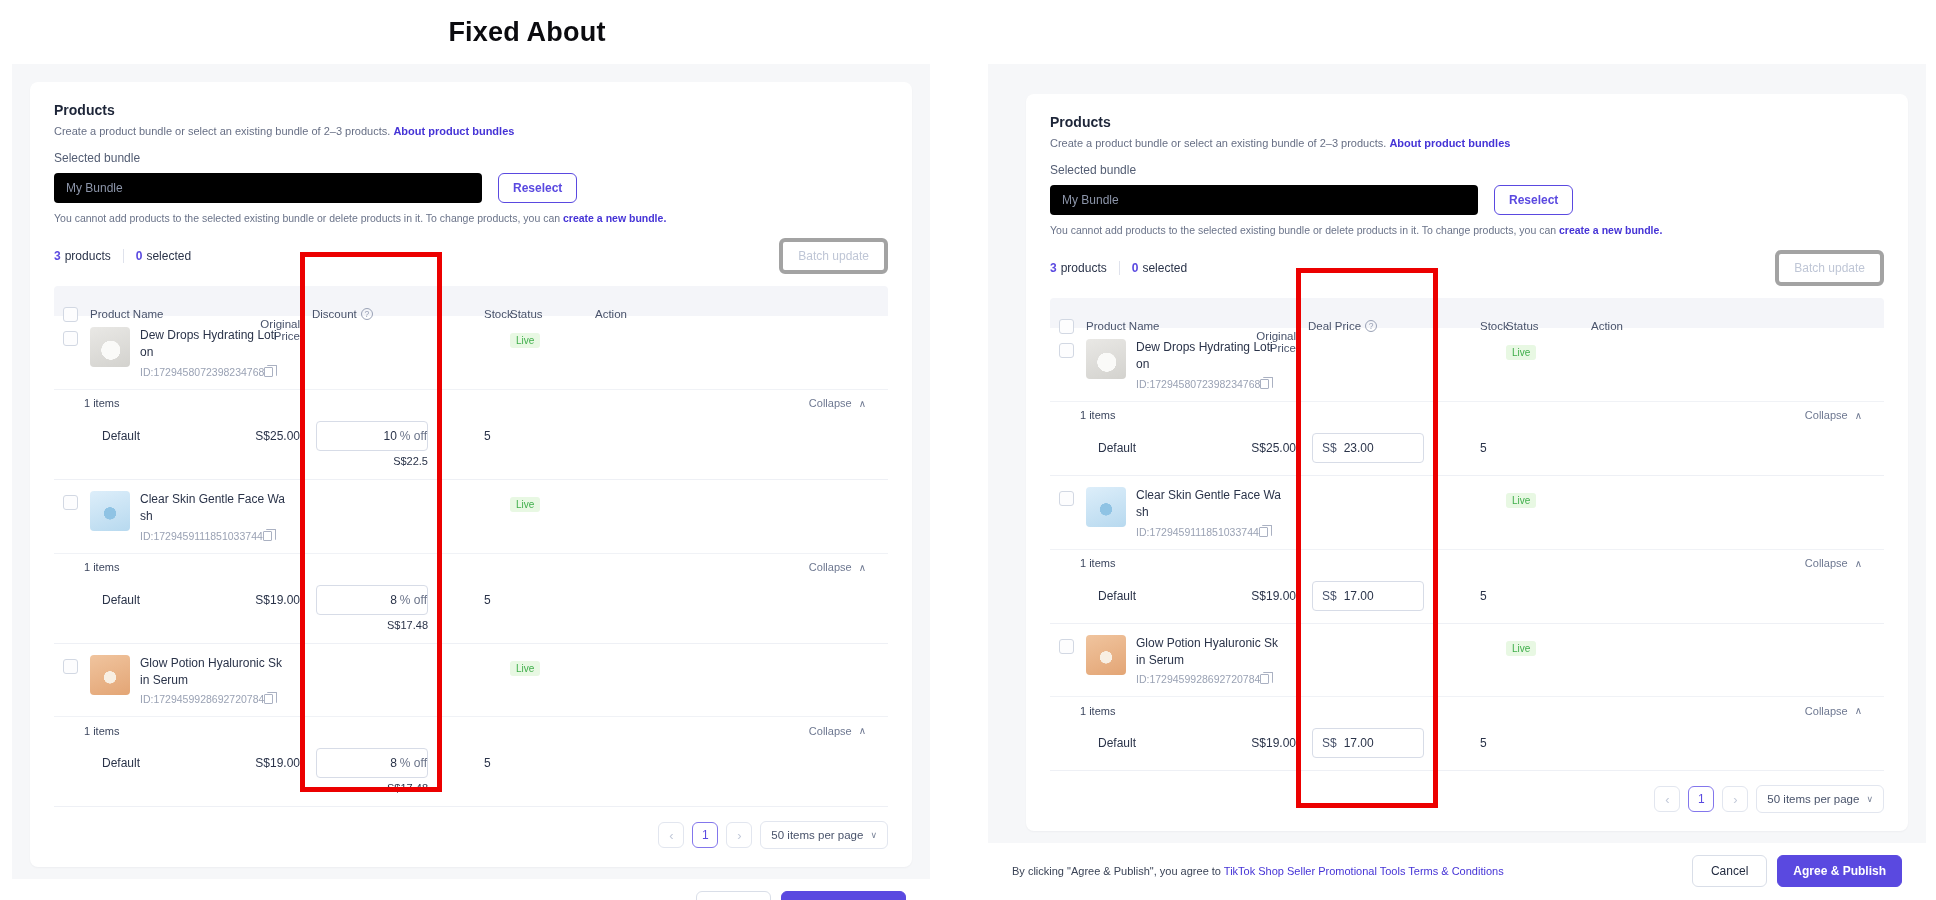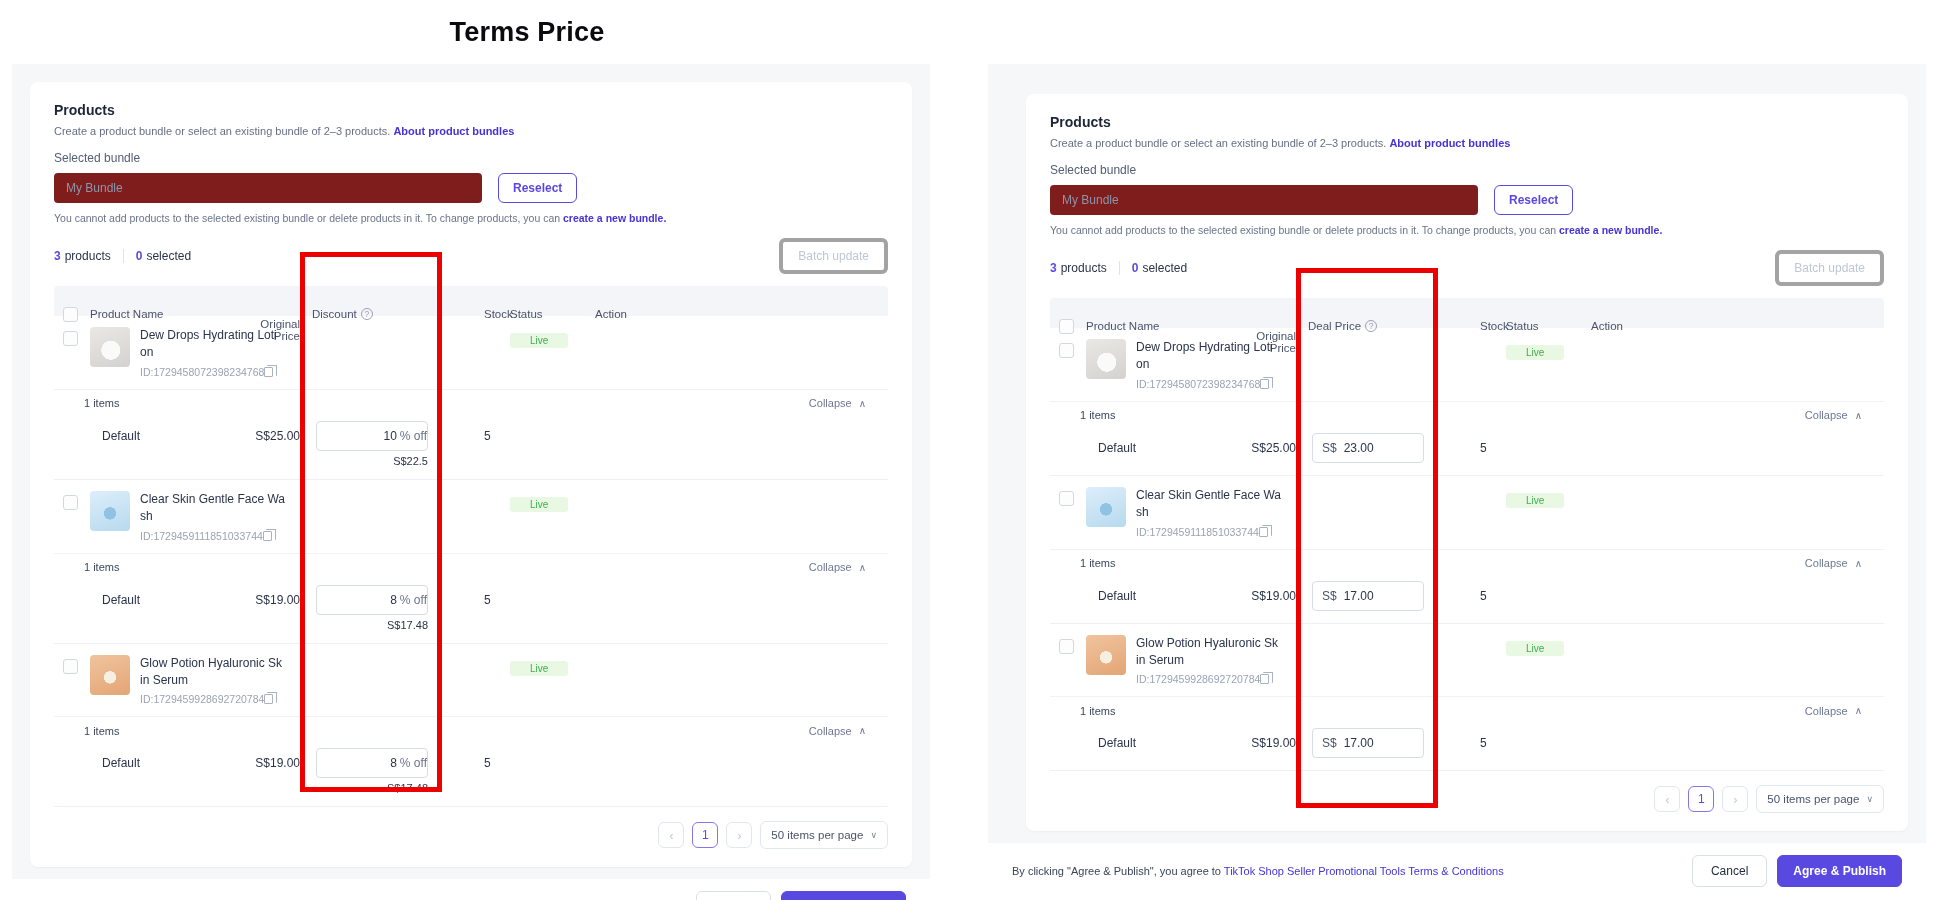--- a/index.html
+++ b/index.html
@@ -18,21 +18,21 @@
   .gray { background:#f6f7f9; padding:18px 18px 12px; }
   .panel-right .gray { padding:30px 18px 12px 38px; }
 
   .card { background:#ffffff; border-radius:8px; padding:20px 24px 18px; box-shadow:0 1px 2px rgba(20,24,40,.04); }
 
   .sec-title { font-size:14px; font-weight:bold; color:#1d2538; }
   .subtitle { font-size:11px; color:#676f85; margin-top:7px; }
   .link { color:#4533d6; font-weight:bold; text-decoration:none; cursor:pointer; }
   .sel-label { font-size:12px; color:#535d73; margin-top:14px; }
   .bundle-row { display:flex; align-items:center; margin-top:8px; }
-  .bundle-input { width:428px; height:30px; background:#7f1d1d; border-radius:4px; font-size:12px;
+  .bundle-input { width:428px; height:30px; background:#000000; border-radius:4px; font-size:12px;
     color:#8c95a9; display:flex; align-items:center; padding:0 12px; }
   .reselect-btn { height:30px; margin-left:16px; background:#fff; border:1px solid #5a49e0; color:#5a49e0;
     font-size:12px; font-weight:bold; border-radius:6px; padding:0 14px; display:flex; align-items:center; cursor:pointer; }
   .note { font-size:10.5px; color:#6a7389; margin-top:9px; }
   .range-line { font-size:12px; color:#2a3349; margin-top:13px; font-weight:bold; }
   .range-line .rv { font-weight:bold; color:#16203a; }
 
   .count-row { display:flex; align-items:center; margin-top:14px; font-size:12px; color:#2a3349; }
   .count-num { color:#5a49e0; font-weight:bold; margin-right:4px; }
   .vdiv { width:1px; height:14px; background:#dfe2ec; margin:0 12px; }
@@ -56,21 +56,21 @@
   .thumb { width:40px; height:40px; border-radius:4px; flex:none; }
   .t1 { background:radial-gradient(circle at 52% 58%, #fafaf8 0 30%, rgba(0,0,0,0) 31%), linear-gradient(160deg,#e9e8e5,#d3d2ce); }
   .t2 { background:radial-gradient(circle at 50% 56%, #8fc3e4 0 20%, rgba(0,0,0,0) 21%), linear-gradient(160deg,#ddeefa,#b7d9ef); }
   .t3 { background:radial-gradient(circle at 50% 56%, #f8efe3 0 20%, rgba(0,0,0,0) 21%), linear-gradient(160deg,#f0c49e,#e3a575); }
   .pname { font-size:12px; color:#2a3349; line-height:1.45; }
   .pid { font-size:10.5px; color:#9aa2b4; margin-top:4px; display:flex; align-items:center; }
   .copyic { width:9px; height:10px; border:1px solid #aab1c2; border-radius:1px; position:relative; display:inline-block; cursor:pointer; }
   .copyic::before { content:""; position:absolute; left:2px; top:-3px; width:9px; height:10px;
     border:1px solid #aab1c2; border-left:none; border-bottom:none; border-radius:1px; }
   .statuscell { grid-column:6; padding-top:3px; }
-  .badge { display:inline-block; font-size:10px; color:#3fae4a; background:#e8f8e3; border-radius:3px; padding:2px 20px; }
+  .badge { display:inline-block; font-size:10px; color:#3fae4a; background:#e8f8e3; border-radius:3px; padding:2px 6px; }
 
   .subhead { border-top:1px solid #f0f2f6; height:28px; display:flex; align-items:center;
     justify-content:space-between; padding:0 22px 0 30px; font-size:11px; color:#3c465e; }
   .collapse { color:#6e7891; display:flex; align-items:center; gap:7px; cursor:pointer; font-size:11px; }
   .collapse .chev { font-size:10px; }
 
   .vrow { padding:4px 0 12px; align-items:flex-start; }
   .vname { grid-column:2; padding-left:12px; font-size:12px; color:#2a3349; line-height:30px; }
   .oprice { grid-column:3; text-align:right; font-size:12px; color:#2a3349; line-height:30px; }
   .inputcell { grid-column:4; padding-left:16px; display:flex; flex-direction:column; }
@@ -104,21 +104,21 @@
 
   .redrect { position:absolute; width:142px; height:540px; border:5px solid #ec0000; z-index:5; pointer-events:none; }
   .rr-left { left:288px; top:188px; }
   .rr-right { left:308px; top:204px; }
 </style>
 </head>
 <body>
 
 <div class="titles-row">
   <div class="bt-gap"></div>
-  <div class="big-title bt-right">Terms Price</div>
+  <div class="big-title bt-right">Fixed About</div>
 </div>
 
 <div class="stage">
 
   <div class="panel panel-left">
     <div class="redrect rr-left"></div>
     <div class="gray">
       <div class="card">
         <div class="sec-title">Products</div>
         <div class="subtitle">

